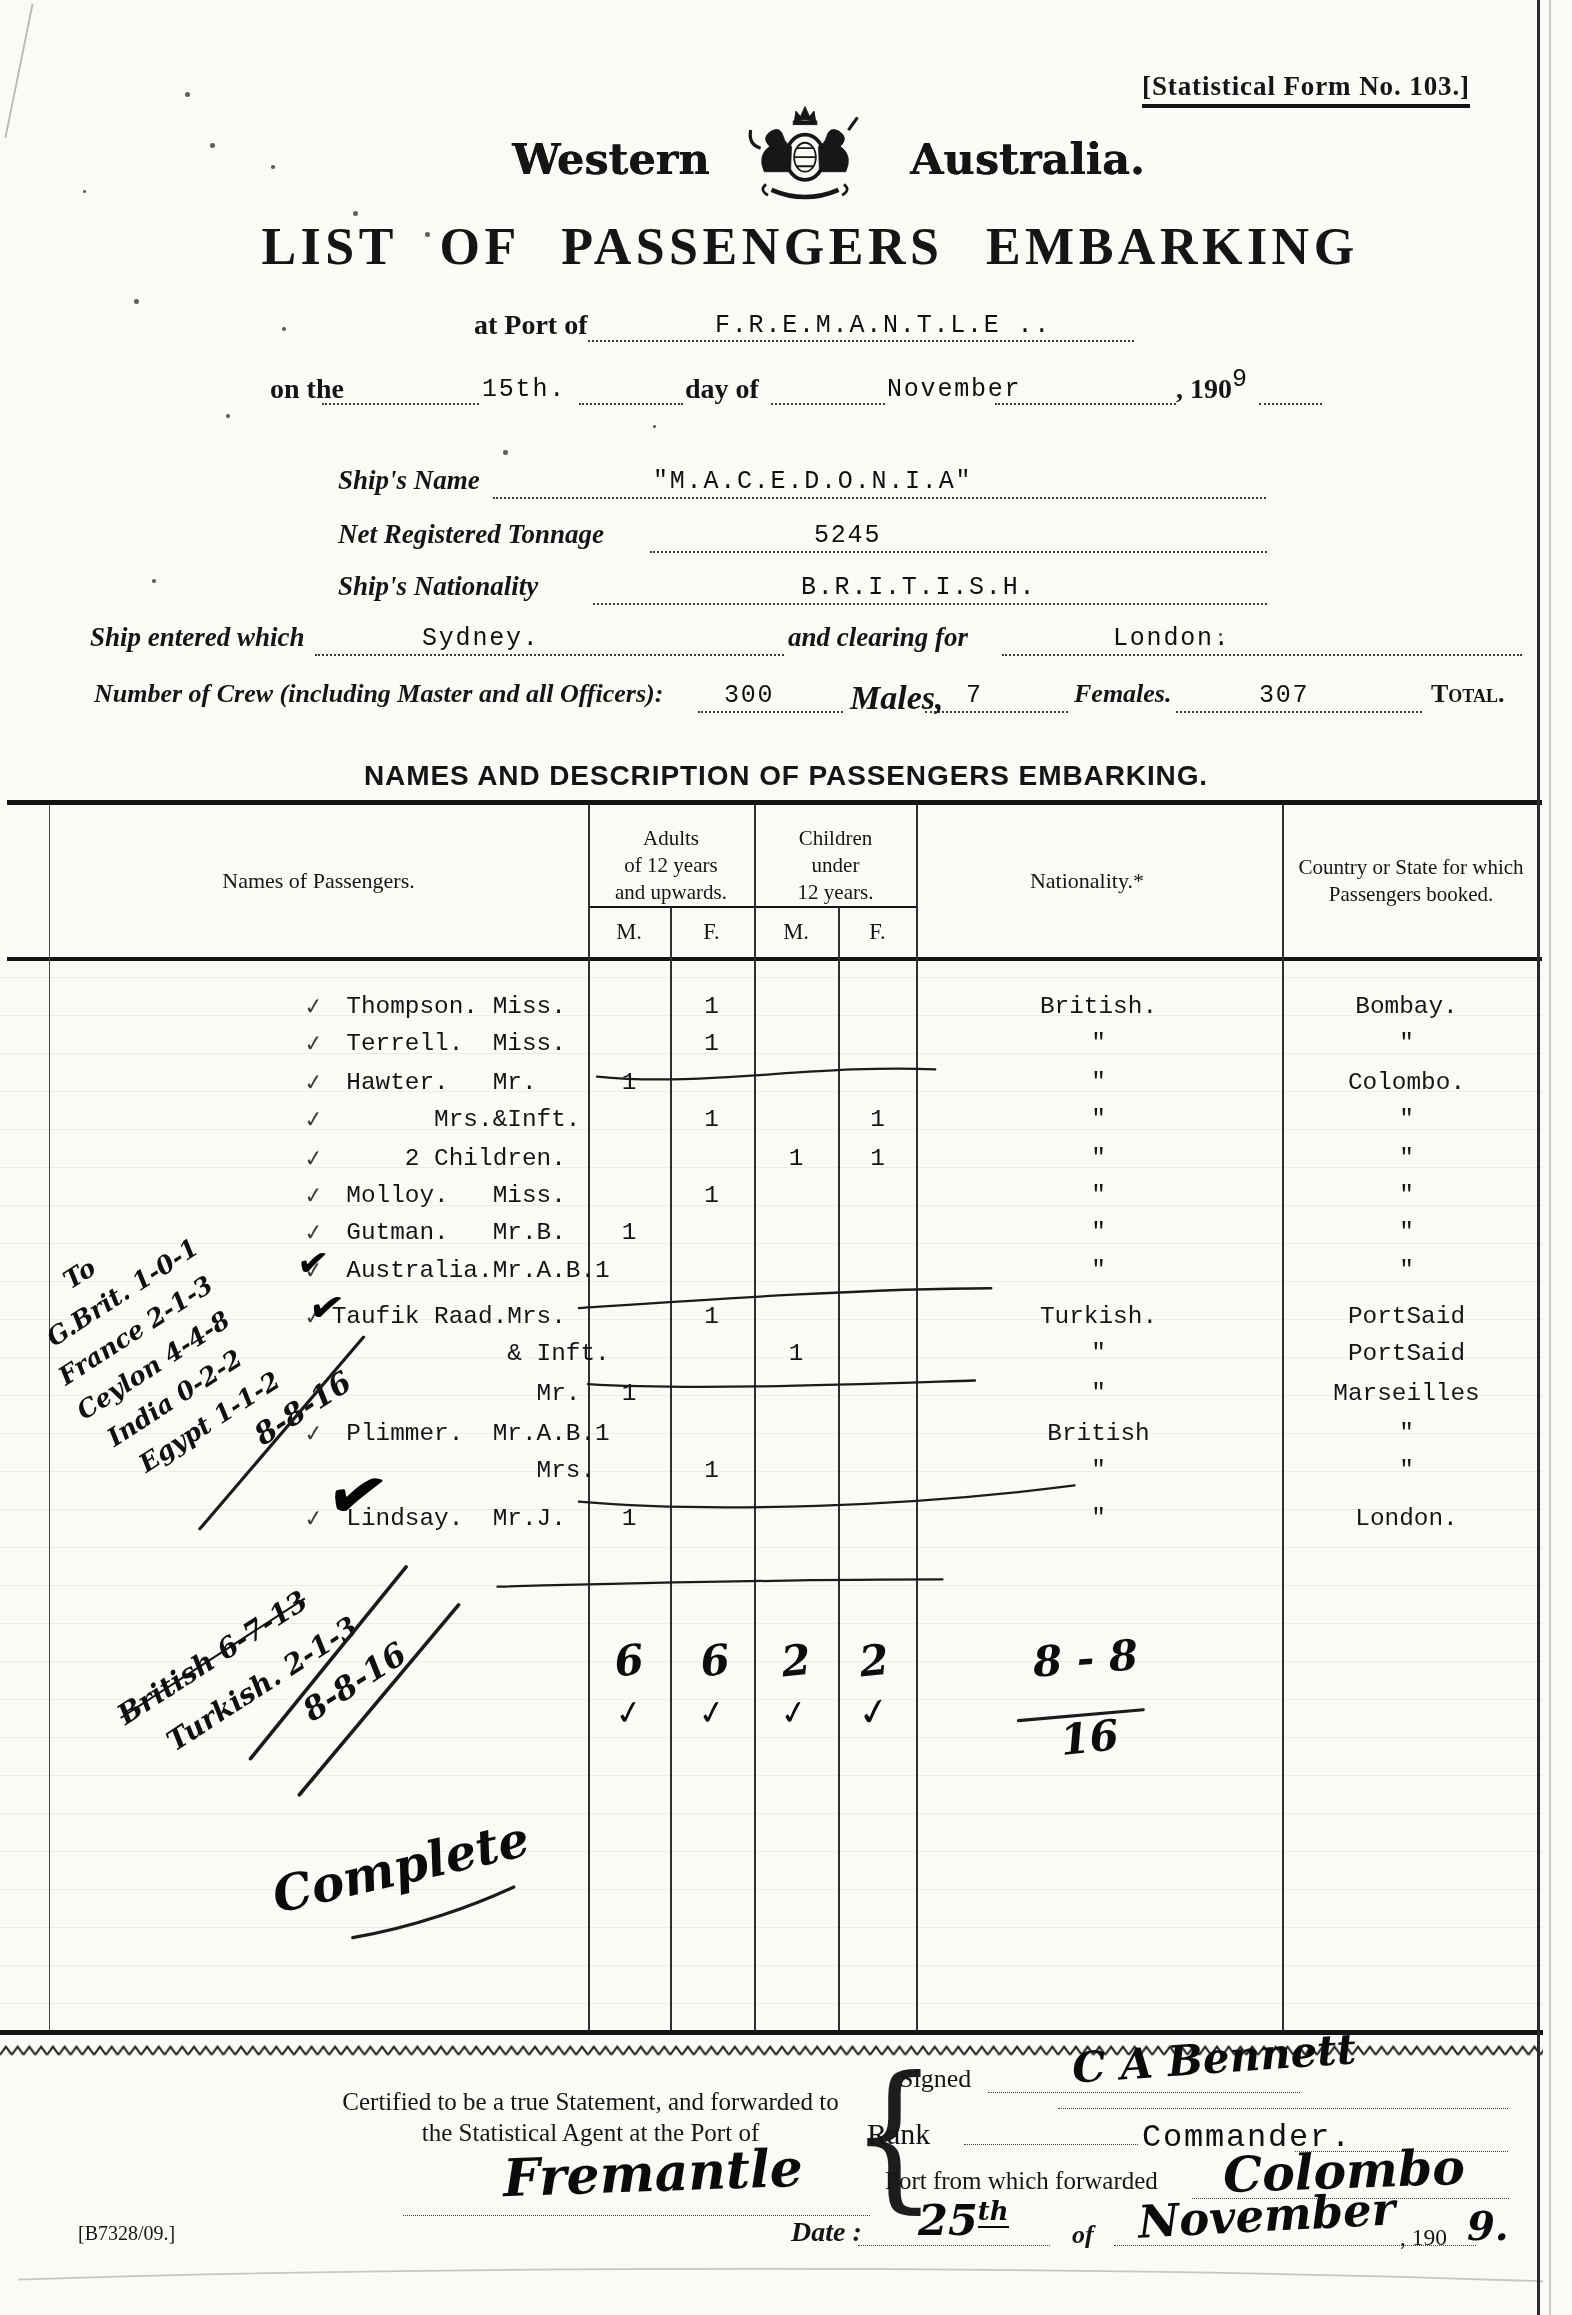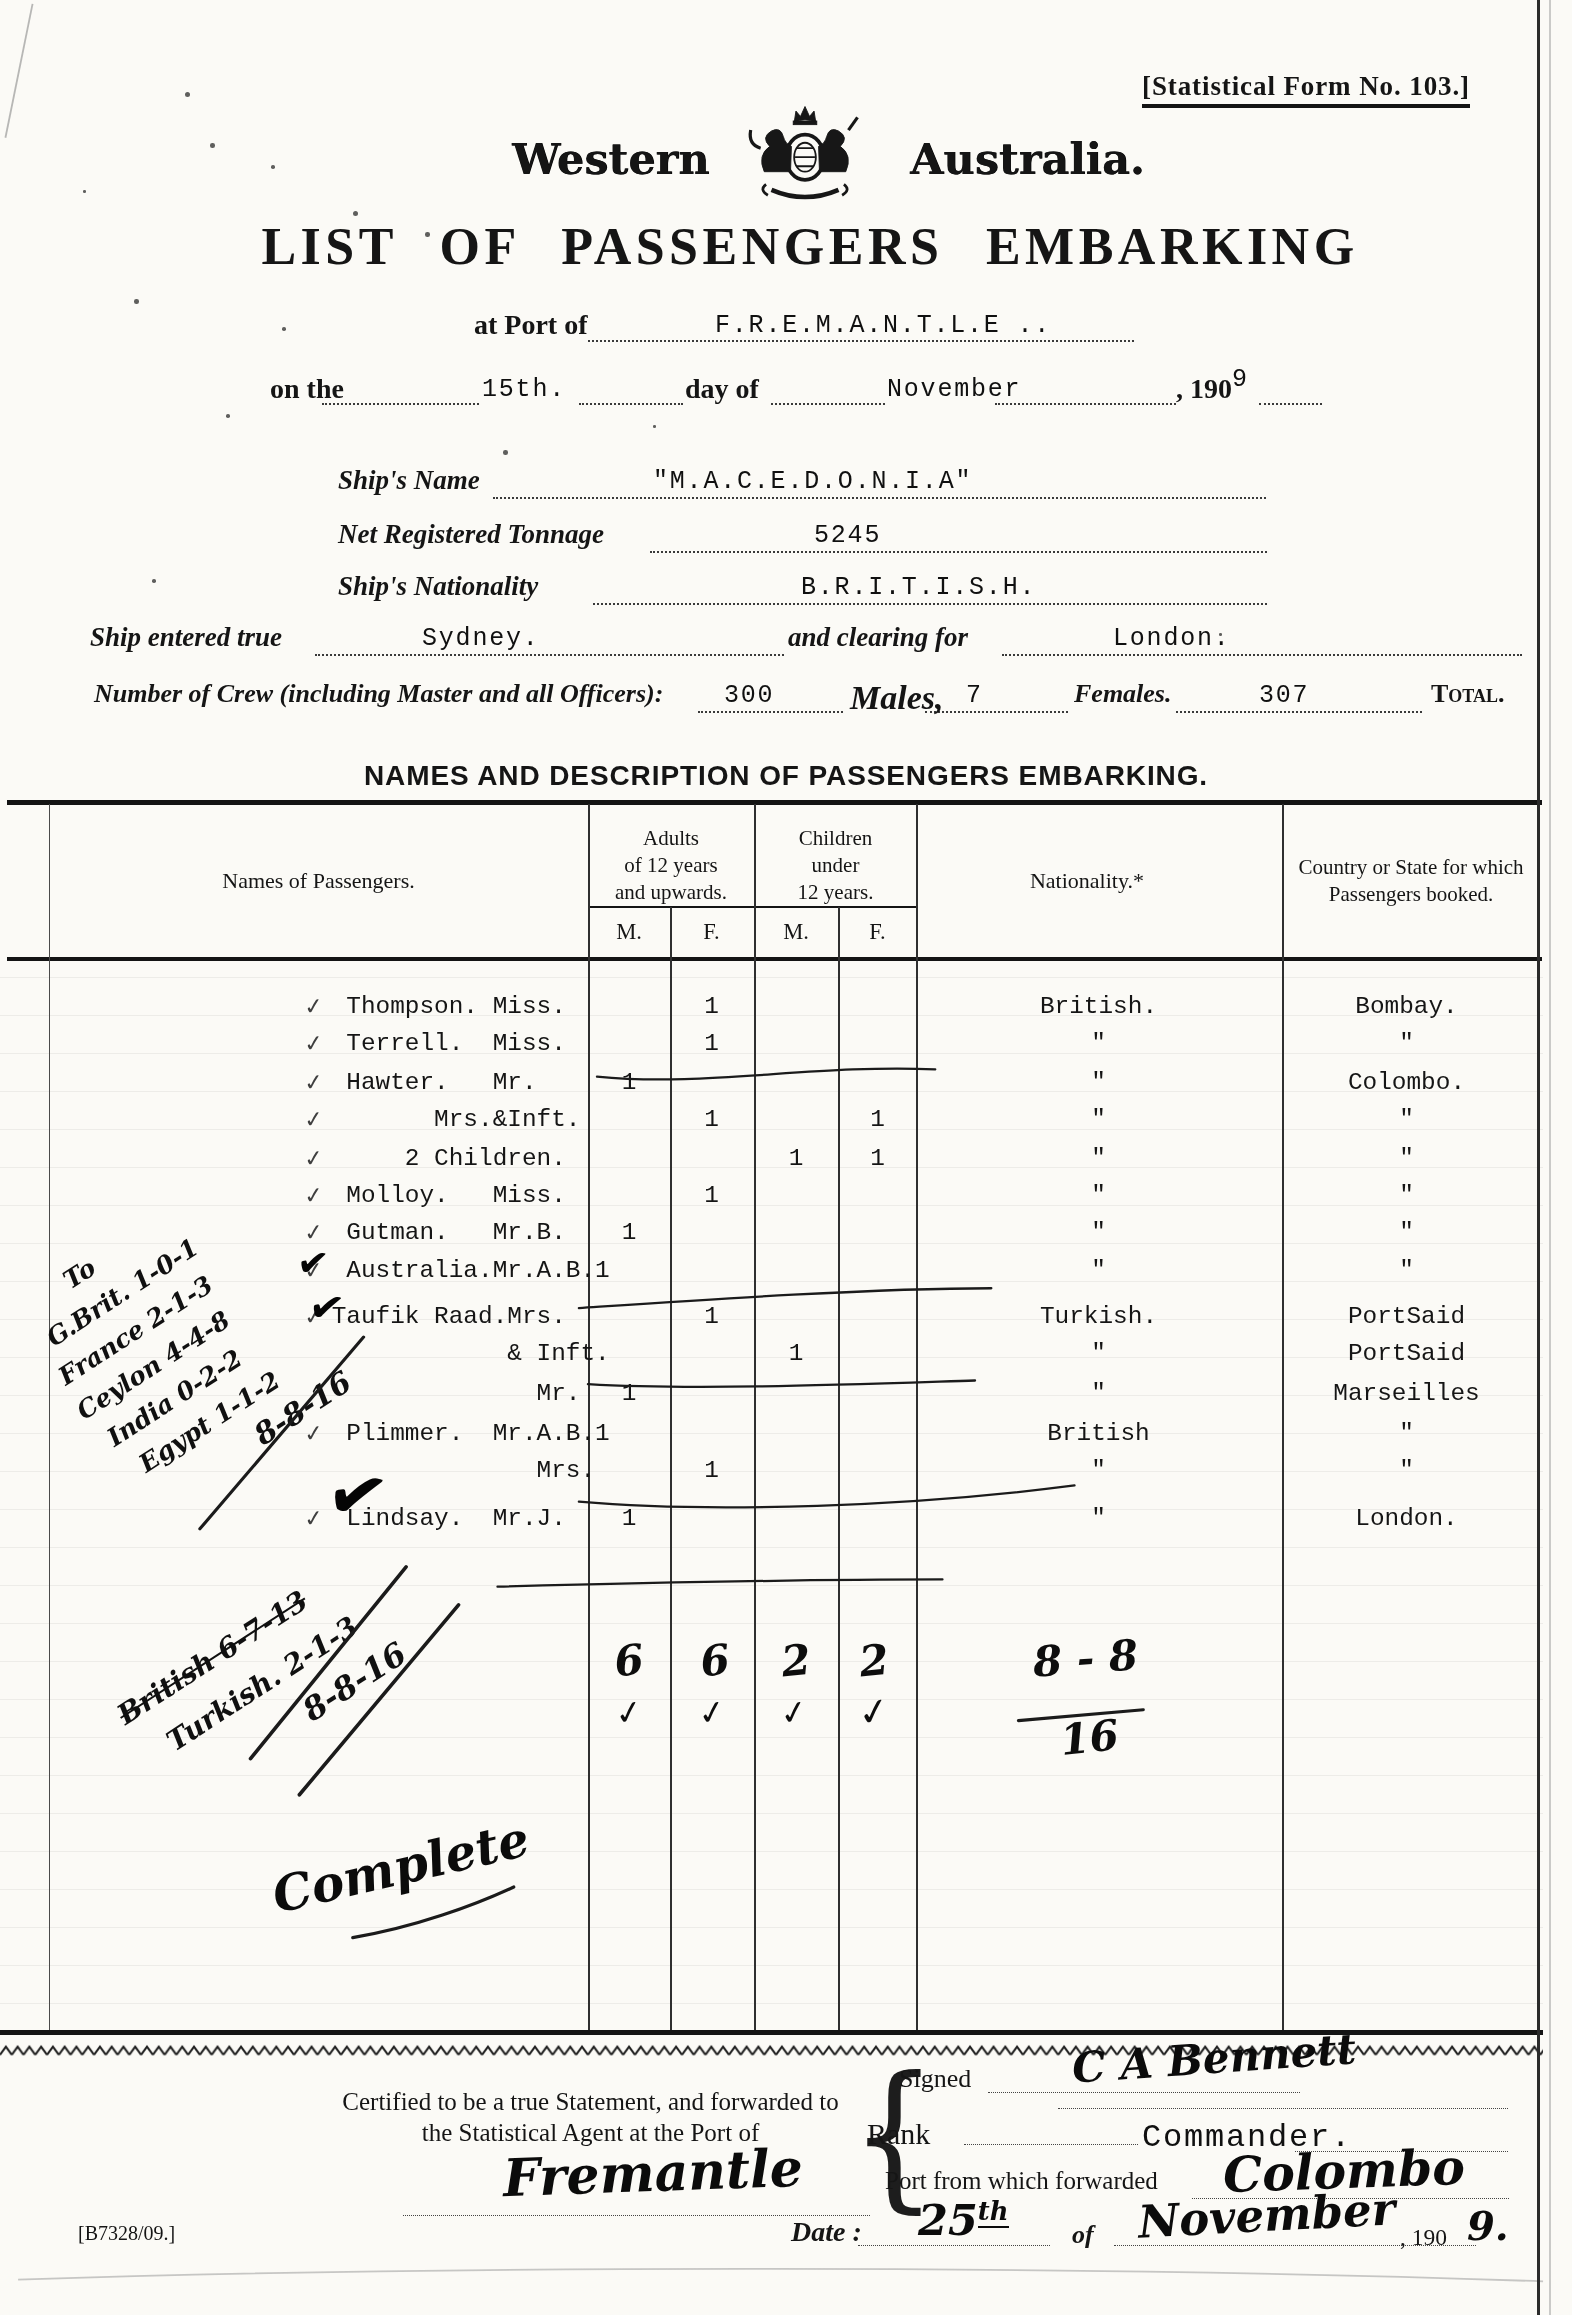--- a/index.html
+++ b/index.html
@@ -108,21 +108,21 @@
   <div class="abs dots" style="left:650px;top:548px;width:617px;"></div>
   <div class="abs ilabel" style="left:338px;top:519px;">Net Registered Tonnage</div>
   <div class="abs typed" style="left:814px;top:521px;">5245</div>
 
   <div class="abs dots" style="left:593px;top:600px;width:674px;"></div>
   <div class="abs ilabel" style="left:338px;top:571px;">Ship's Nationality</div>
   <div class="abs typed" style="left:801px;top:573px;">B.R.I.T.I.S.H.</div>
 
   <div class="abs dots" style="left:315px;top:651px;width:469px;"></div>
   <div class="abs dots" style="left:1002px;top:651px;width:520px;"></div>
-  <div class="abs ilabel" style="left:90px;top:622px;">Ship entered true</div>
+  <div class="abs ilabel" style="left:90px;top:622px;">Ship entered which</div>
   <div class="abs typed" style="left:422px;top:624px;">Sydney.</div>
   <div class="abs ilabel" style="left:788px;top:622px;">and clearing for</div>
   <div class="abs typed" style="left:1113px;top:624px;">London.</div>
 
   <div class="abs dots" style="left:698px;top:708px;width:145px;"></div>
   <div class="abs dots" style="left:925px;top:708px;width:143px;"></div>
   <div class="abs dots" style="left:1176px;top:708px;width:246px;"></div>
   <div class="abs ilabel" style="left:94px;top:679px;font-size:26px;">Number of Crew (including Master and all Officers):</div>
   <div class="abs typed" style="left:724px;top:681px;">300</div>
   <div class="abs ilabel" style="left:850px;top:679px;font-size:34px;">Males,</div>

